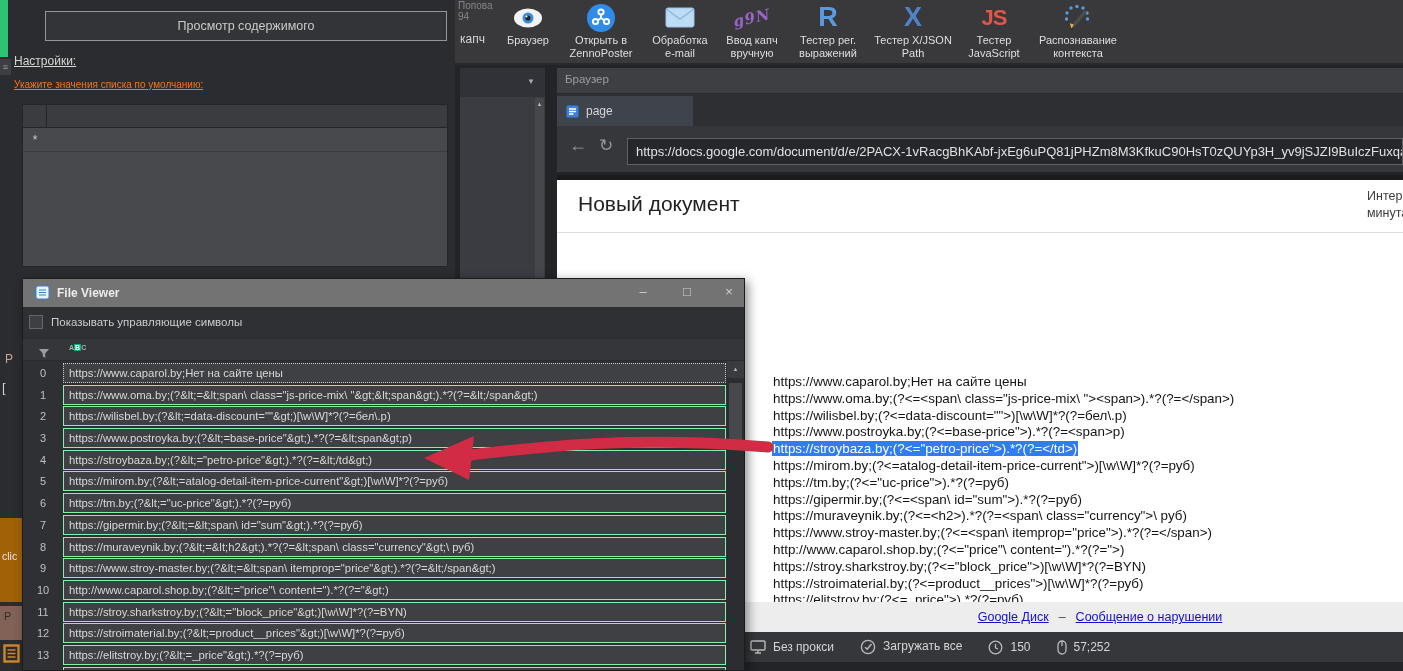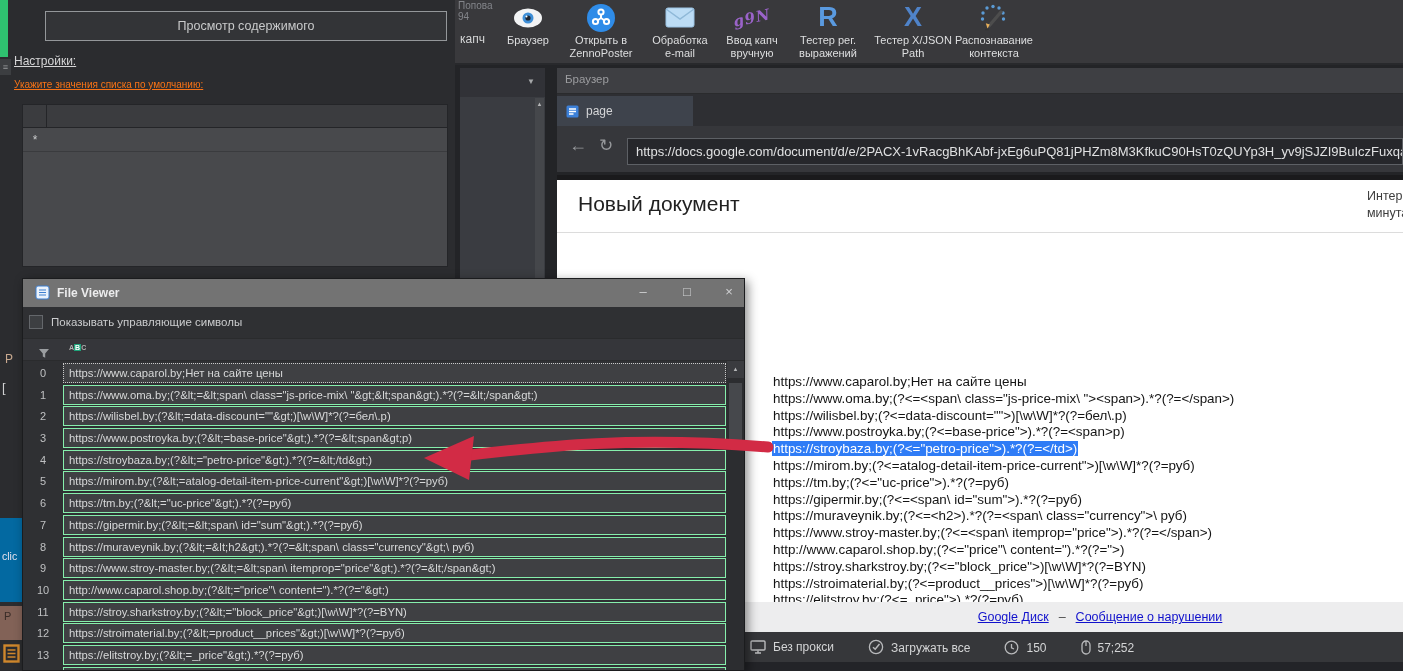--- a/index.html
+++ b/index.html
@@ -69,28 +69,28 @@
   .doc-lines { position:absolute; left:215px; top:199px; white-space:nowrap; }
   .doc-line { height:16.8px; font-size:13.4px; color:#141414; }
   .doc-line span { padding:0 1px; }
   .doc-line span.hl { background:#2f7cf6; color:#ffffff; }
   .doc-footer { position:absolute; left:0; right:0; top:427px; height:30px; background:#ededee;
                 text-align:center; padding-left:240px; line-height:28px; }
   .doc-footer a { color:#1111cc; font-size:12.5px; text-decoration:underline; }
   .doc-footer .sep { color:#444; font-size:12.5px; margin:0 10px; }
   .bp-status { position:absolute; left:0; top:564px; right:0; height:30px; background:#36373a;
                display:flex; align-items:center; padding-left:193px; }
-  .st-item { display:flex; align-items:flex-end; margin-right:34px; color:#d4d5d6; font-size:12px; }
+  .st-item { display:flex; align-items:flex-start; margin-right:26px; color:#d4d5d6; font-size:12px; }
   .st-item .st-ic { margin-right:7px; display:flex; align-items:center; }
   .bp-bottom { position:absolute; left:0; top:594px; right:0; height:9px; background:#232428; }
 
   
   .edge-p { position:absolute; left:5px; top:352px; color:#c8a98f; font-size:12px; }
   .edge-bracket { position:absolute; left:2px; top:380px; color:#cfd0d1; font-size:13px; }
-  .edge-purple { position:absolute; left:0; top:518px; width:22px; height:84px; background:#0369a1;
+  .edge-purple { position:absolute; left:0; top:518px; width:22px; height:84px; background:#a16207;
                  color:#e8e4ef; font-size:10.5px; padding:32px 0 0 2px; }
   .edge-brown { position:absolute; left:0; top:606px; width:22px; height:34px; background:#826257;
                 color:#3a2d28; font-size:11px; padding:4px 0 0 4px; }
   .edge-orange { position:absolute; left:3px; top:644px; }
 
   
   .file-viewer { position:absolute; left:22px; top:278px; width:723px; height:393px; background:#2f3033;
                  border:1px solid #1b1c1e; box-shadow:3px 3px 10px rgba(0,0,0,.45); z-index:20; }
   .fv-titlebar { position:absolute; left:0; top:0; right:0; height:28px; background:#737373; }
   .fv-titleicon { position:absolute; left:12px; top:6px; }
@@ -195,20 +195,26 @@
           <span class="tb-label">Тестер рег. выражений</span>
         </div>
         <div class="tb-item">
           <span class="tb-icon">
             <span class="ic-x">X</span>
           </span>
           <span class="tb-label">Тестер X/JSON Path</span>
         </div>
         <div class="tb-item">
           <span class="tb-icon">
+            <span class="ic-js">JS</span>
+          </span>
+          <span class="tb-label">Тестер JavaScript</span>
+        </div>
+        <div class="tb-item">
+          <span class="tb-icon">
             <svg width="30" height="28" viewBox="0 0 30 28">
               <g fill="#5b9bd5">
                 <circle cx="8" cy="4" r="1.7"></circle>
                 <circle cx="14" cy="2.5" r="1.7"></circle>
                 <circle cx="20" cy="4" r="1.7"></circle>
                 <circle cx="24" cy="9" r="1.7"></circle>
                 <circle cx="4" cy="9" r="1.7"></circle>
                 <circle cx="3.5" cy="15" r="1.7"></circle>
                 <circle cx="24.5" cy="15" r="1.7"></circle>
               </g>

